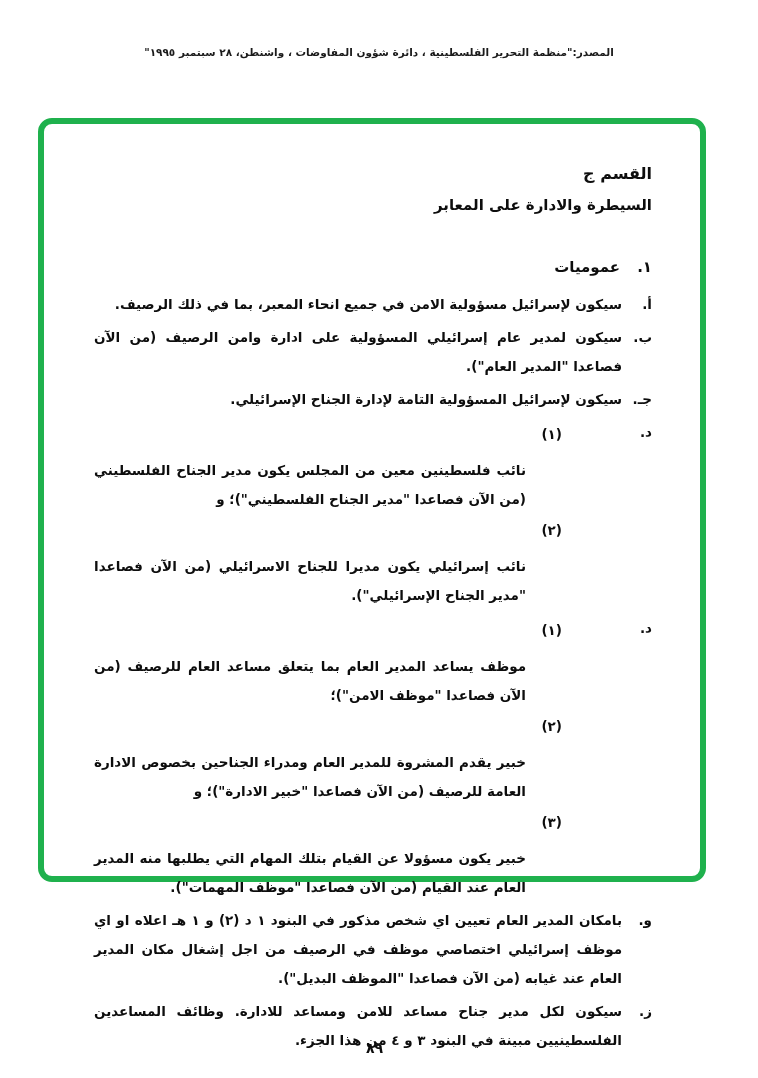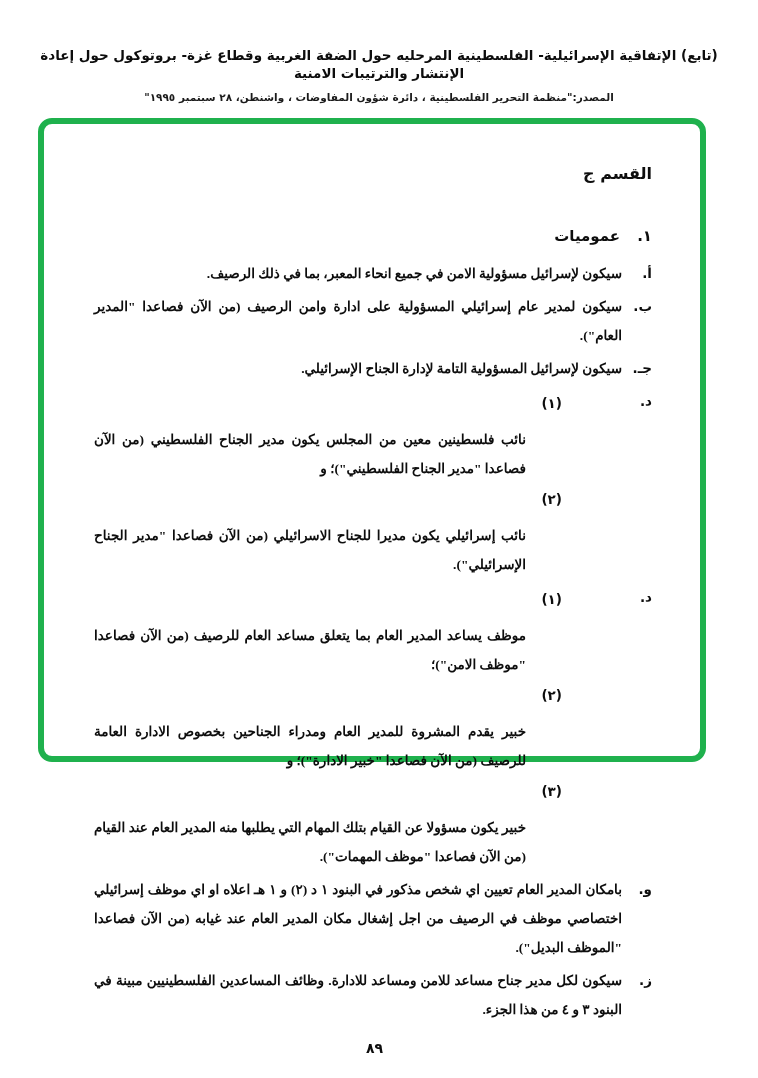--- a/index.html
+++ b/index.html
@@ -24,21 +24,21 @@
     line-height:18px;
   }
   .doc-source{
     font-size:10.5px;
     font-weight:bold;
     color:#1a1a1a;
   }
   .frame{
     position:absolute;
     left:38px;top:118px;
-    width:668px;height:644px;
+    width:668px;height:764px;
     box-sizing:border-box;
     border:6px solid #1fb14d;
     border-radius:14px;
     background:#ffffff;
   }
   .content{
     direction:rtl;
     padding:40px 48px 0 50px;
   }
   .kicker{
@@ -74,21 +74,20 @@
   .item>.marker{
     flex:0 0 30px;
     width:30px;
   }
   .item>.body{
     flex:1;
   }
   .item p{
     margin:0;
     text-align:justify;
-    font-family:Liberation Serif, serif;
   }
   .subitem{
     display:flex;
     margin-right:60px;
     margin-top:2px;
   }
   .subitem .submarker{
     flex:0 0 36px;
     width:36px;
   }
@@ -100,28 +99,28 @@
     text-align:center;
     font-size:14px;
     font-weight:bold;
     padding-left:11px;
   }
 </style>
 </head>
 <body>
 
 <div class="page-header">
-  <div class="doc-title">(تابع) الإتفاقية الإسرائيلية- الفلسطينية المرحليه حول الضفة الغربية وقطاع غزة- بروتوكول حول إعادة الإنتشار والترتيبات الامنية</div>
   <div class="doc-source">المصدر:"منظمة التحرير الفلسطينية ، دائرة شؤون المفاوضات ، واشنطن، ٢٨ سبتمبر ١٩٩٥"</div>
 </div>
 
 <div class="frame" style="border-color: rgb(31, 177, 77);">
   <div class="content">
 
     <div class="kicker">القسم ج</div>
+    <div class="subtitle">السيطرة والادارة على المعابر</div>
 
     <div class="gen-heading">
       <span class="num">١.</span>
       <span class="lbl">عموميات</span>
     </div>
 
     <div class="item">
       <span class="marker">أ.</span>
       <div class="body">
           <p>سيكون لإسرائيل مسؤولية الامن في جميع انحاء المعبر، بما في ذلك الرصيف.</p>

